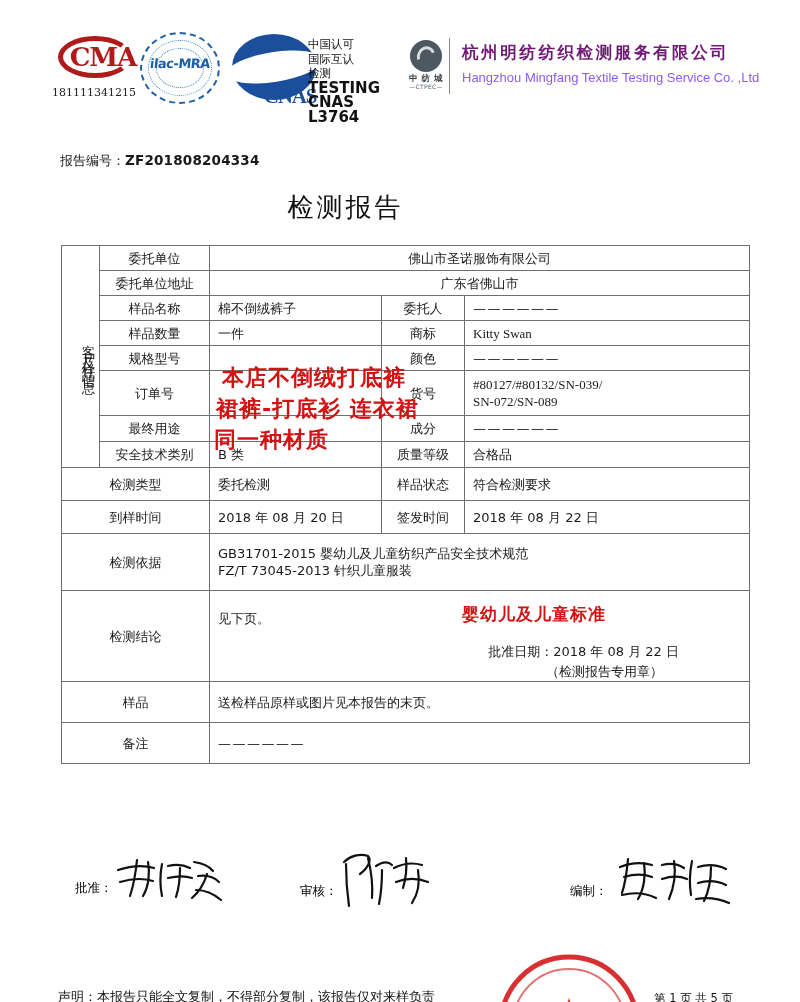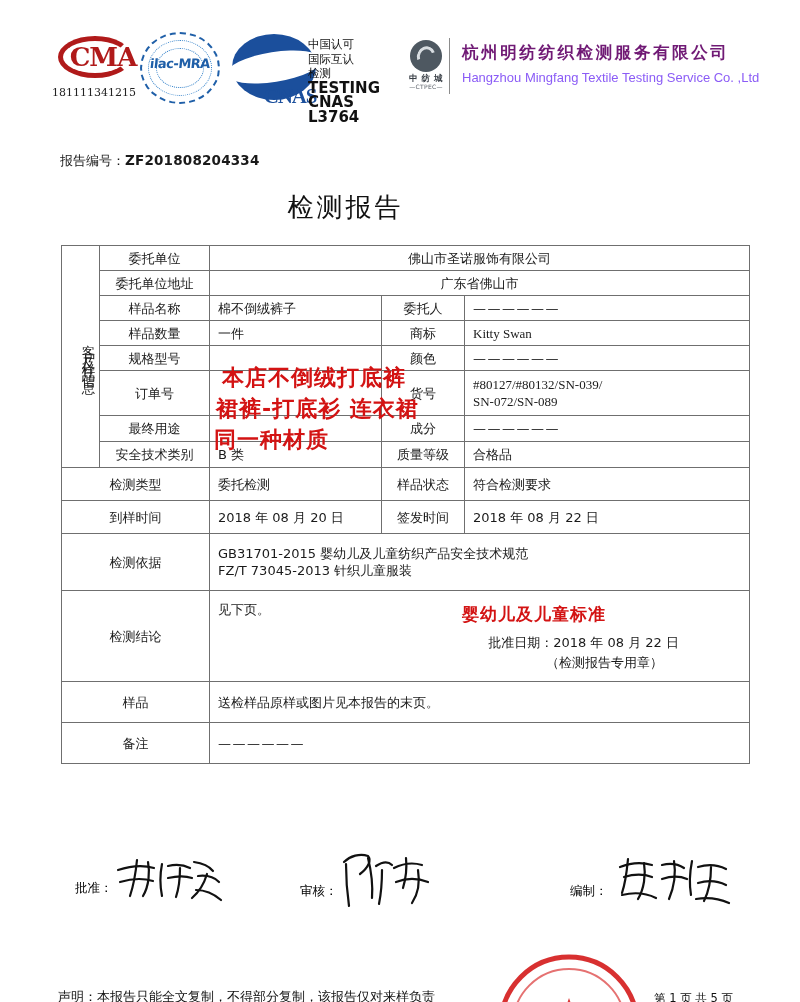--- a/index.html
+++ b/index.html
@@ -482,21 +482,21 @@
   <tr>
     <td class="c" colspan="2" style="height:56px">检测依据</td>
     <td class="l multiline" colspan="4">
       <div>GB31701-2015 婴幼儿及儿童纺织产品安全技术规范</div>
       <div>FZ/T 73045-2013 针织儿童服装</div>
     </td>
   </tr>
 
   <tr>
     <td class="c" colspan="2" style="height:90px">检测结论</td>
-    <td class="l" colspan="4" style="vertical-align:top; padding-top:10px;margin-top:26px;">
+    <td class="l" colspan="4" style="vertical-align:top; padding-top:19px;margin-top:26px;">
       <div class="conc-first">见下页。</div>
       <div class="approve-line">批准日期：2018 年 08 月 22 日</div>
       <div class="approve-sub">（检测报告专用章）</div>
     </td>
   </tr>
 
   <tr>
     <td class="c" colspan="2" style="height:40px">样品</td>
     <td class="l" colspan="4">送检样品原样或图片见本报告的末页。</td>
   </tr>

